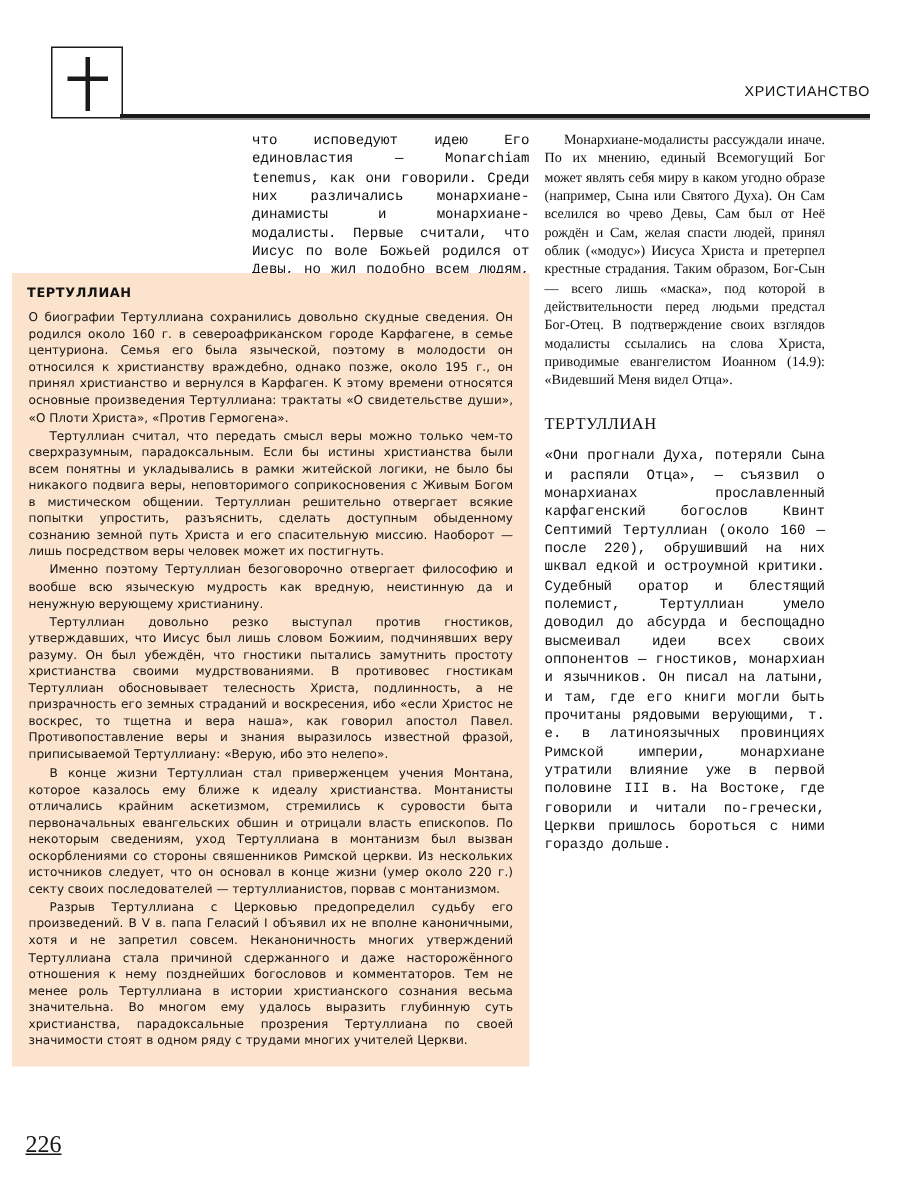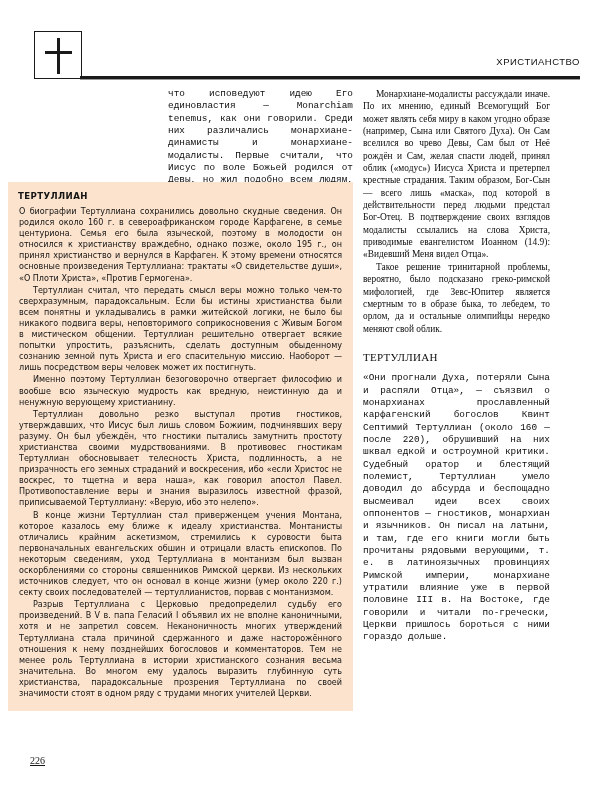--- a/index.html
+++ b/index.html
@@ -150,23 +150,23 @@
 
   .sidebar-body p {
     text-indent: 14px;
     margin: 1px;
   }
   .sidebar-body p.noindent { text-indent: 0; }
 
   
   .page-number {
     position: absolute;
-    left: 30px;
+    left: 17px;
     top: 755px;
-    font-size: 10px;
+    font-size: 16px;
     color: #161616;
     font-family: "Liberation Serif", serif;
     text-decoration: underline;
   }
 </style>
 </head>
 <body>
 
 <div class="page">
 
@@ -178,21 +178,20 @@
     <div class="header-rule"></div>
     <div class="header-title">ХРИСТИАНСТВО</div>
   </div>
 
   <div class="col col-left">
     <p class="noindent">что исповедуют идею Его единовластия — Monarchiam tenemus, как они говорили. Среди них различались монархиане-динамисты и монархиане-модалисты. Первые считали, что Иисус по воле Божьей родился от Девы, но жил подобно всем людям, и лишь</p>
   </div>
 
   <div class="col col-right">
     <p>Монархиане-модалисты рассуждали иначе. По их мнению, единый Всемогущий Бог может являть себя миру в каком угодно образе (например, Сына или Святого Духа). Он Сам вселился во чрево Девы, Сам был от Неё рождён и Сам, желая спасти людей, принял облик («модус») Иисуса Христа и претерпел крестные страдания. Таким образом, Бог-Сын — всего лишь «маска», под которой в действительности перед людьми предстал Бог-Отец. В подтверждение своих взглядов модалисты ссылались на слова Христа, приводимые евангелистом Иоанном (14.9): «Видевший Меня видел Отца».</p>
-    <p>Такое решение тринитарной проблемы, вероятно, было подсказано греко-римской мифологией, где Зевс-Юпитер является смертным то в образе быка, то лебедем, то орлом, да и остальные олимпийцы нередко меняют свой облик.</p>
     <h2>ТЕРТУЛЛИАН</h2>
     <p class="noindent">«Они прогнали Духа, потеряли Сына и распяли Отца», — съязвил о монархианах прославленный карфагенский богослов Квинт Септимий Тертуллиан (около 160 — после 220), обрушивший на них шквал едкой и остроумной критики. Судебный оратор и блестящий полемист, Тертуллиан умело доводил до абсурда и беспощадно высмеивал идеи всех своих оппонентов — гностиков, монархиан и язычников. Он писал на латыни, и там, где его книги могли быть прочитаны рядовыми верующими, т. е. в латиноязычных провинциях Римской империи, монархиане утратили влияние уже в первой половине III в. На Востоке, где говорили и читали по-гречески, Церкви пришлось бороться с ними гораздо дольше.</p>
   </div>
 
   <div class="sidebar-panel">
     <div class="sidebar-title">ТЕРТУЛЛИАН</div>
     <div class="sidebar-body">
       <p class="noindent">О биографии Тертуллиана сохранились довольно скудные сведения. Он родился около 160 г. в североафриканском городе Карфагене, в семье центуриона. Семья его была языческой, поэтому в молодости он относился к христианству враждебно, однако позже, около 195 г., он принял христианство и вернулся в Карфаген. К этому времени относятся основные произведения Тертуллиана: трактаты «О свидетельстве души», «О Плоти Христа», «Против Гермогена».</p>
       <p>Тертуллиан считал, что передать смысл веры можно только чем-то сверхразумным, парадоксальным. Если бы истины христианства были всем понятны и укладывались в рамки житейской логики, не было бы никакого подвига веры, неповторимого соприкосновения с Живым Богом в мистическом общении. Тертуллиан решительно отвергает всякие попытки упростить, разъяснить, сделать доступным обыденному сознанию земной путь Христа и его спасительную миссию. Наоборот — лишь посредством веры человек может их постигнуть.</p>
       <p>Именно поэтому Тертуллиан безоговорочно отвергает философию и вообше всю языческую мудрость как вредную, неистинную да и ненужную верующему христианину.</p>

